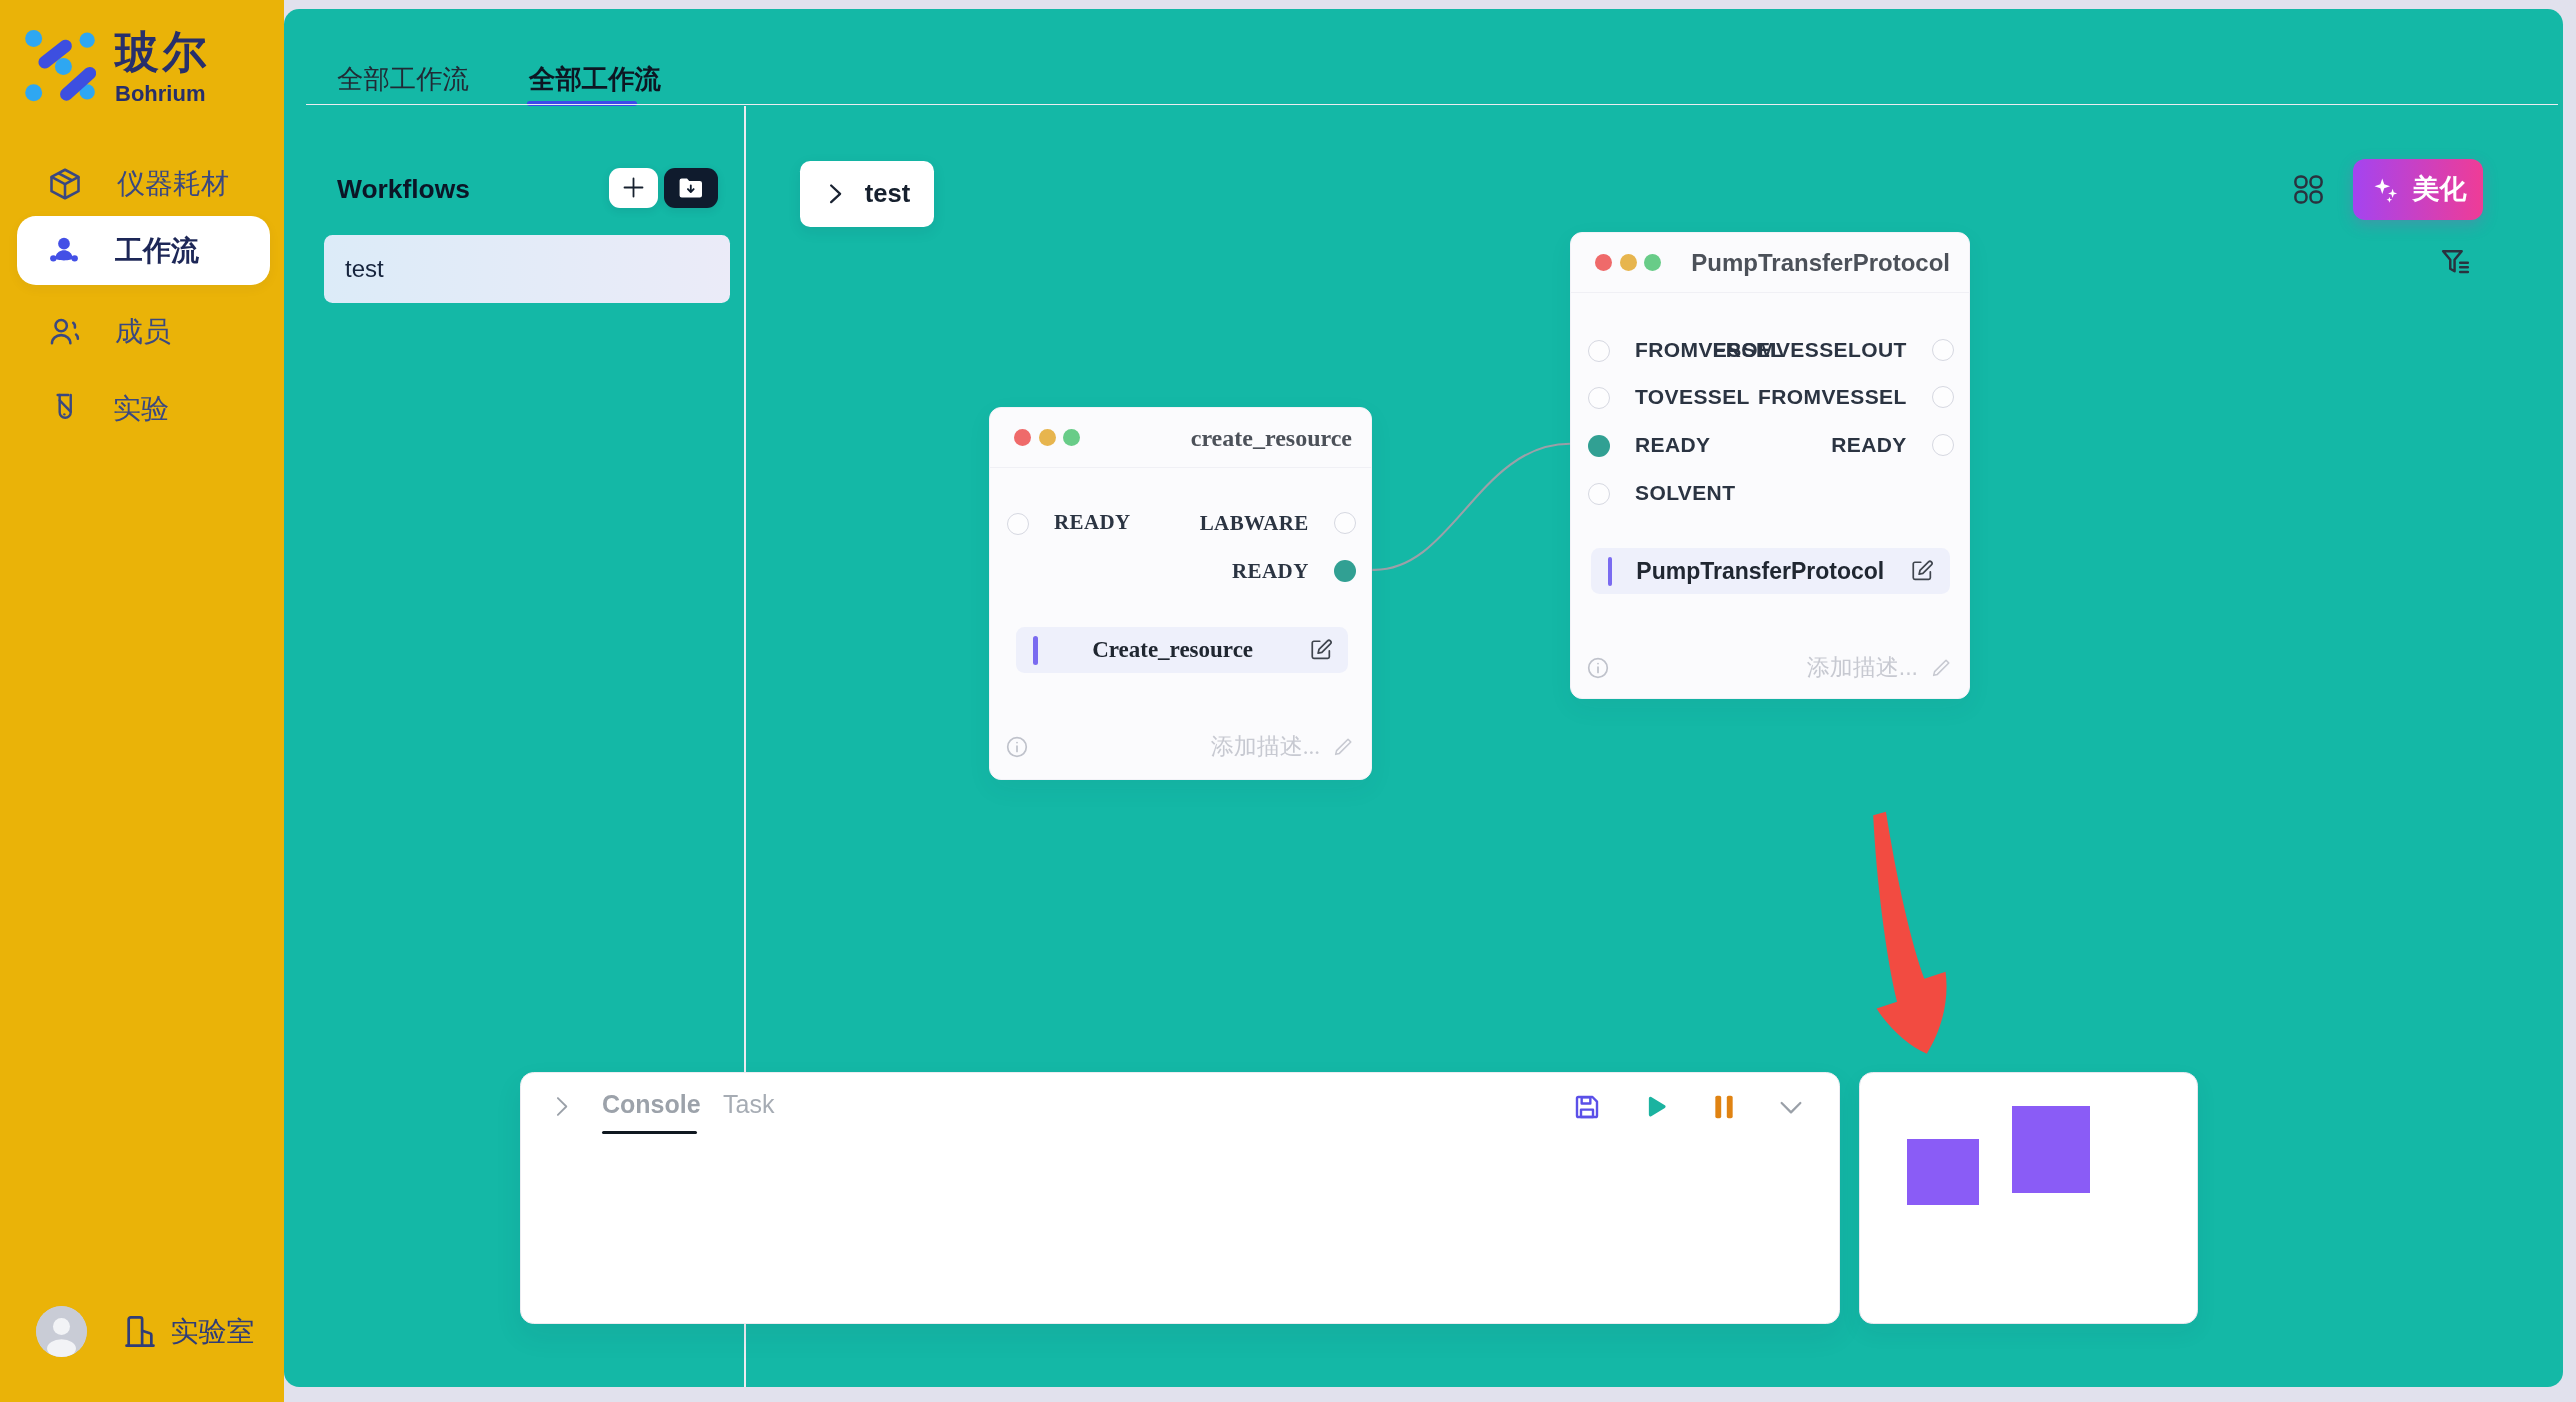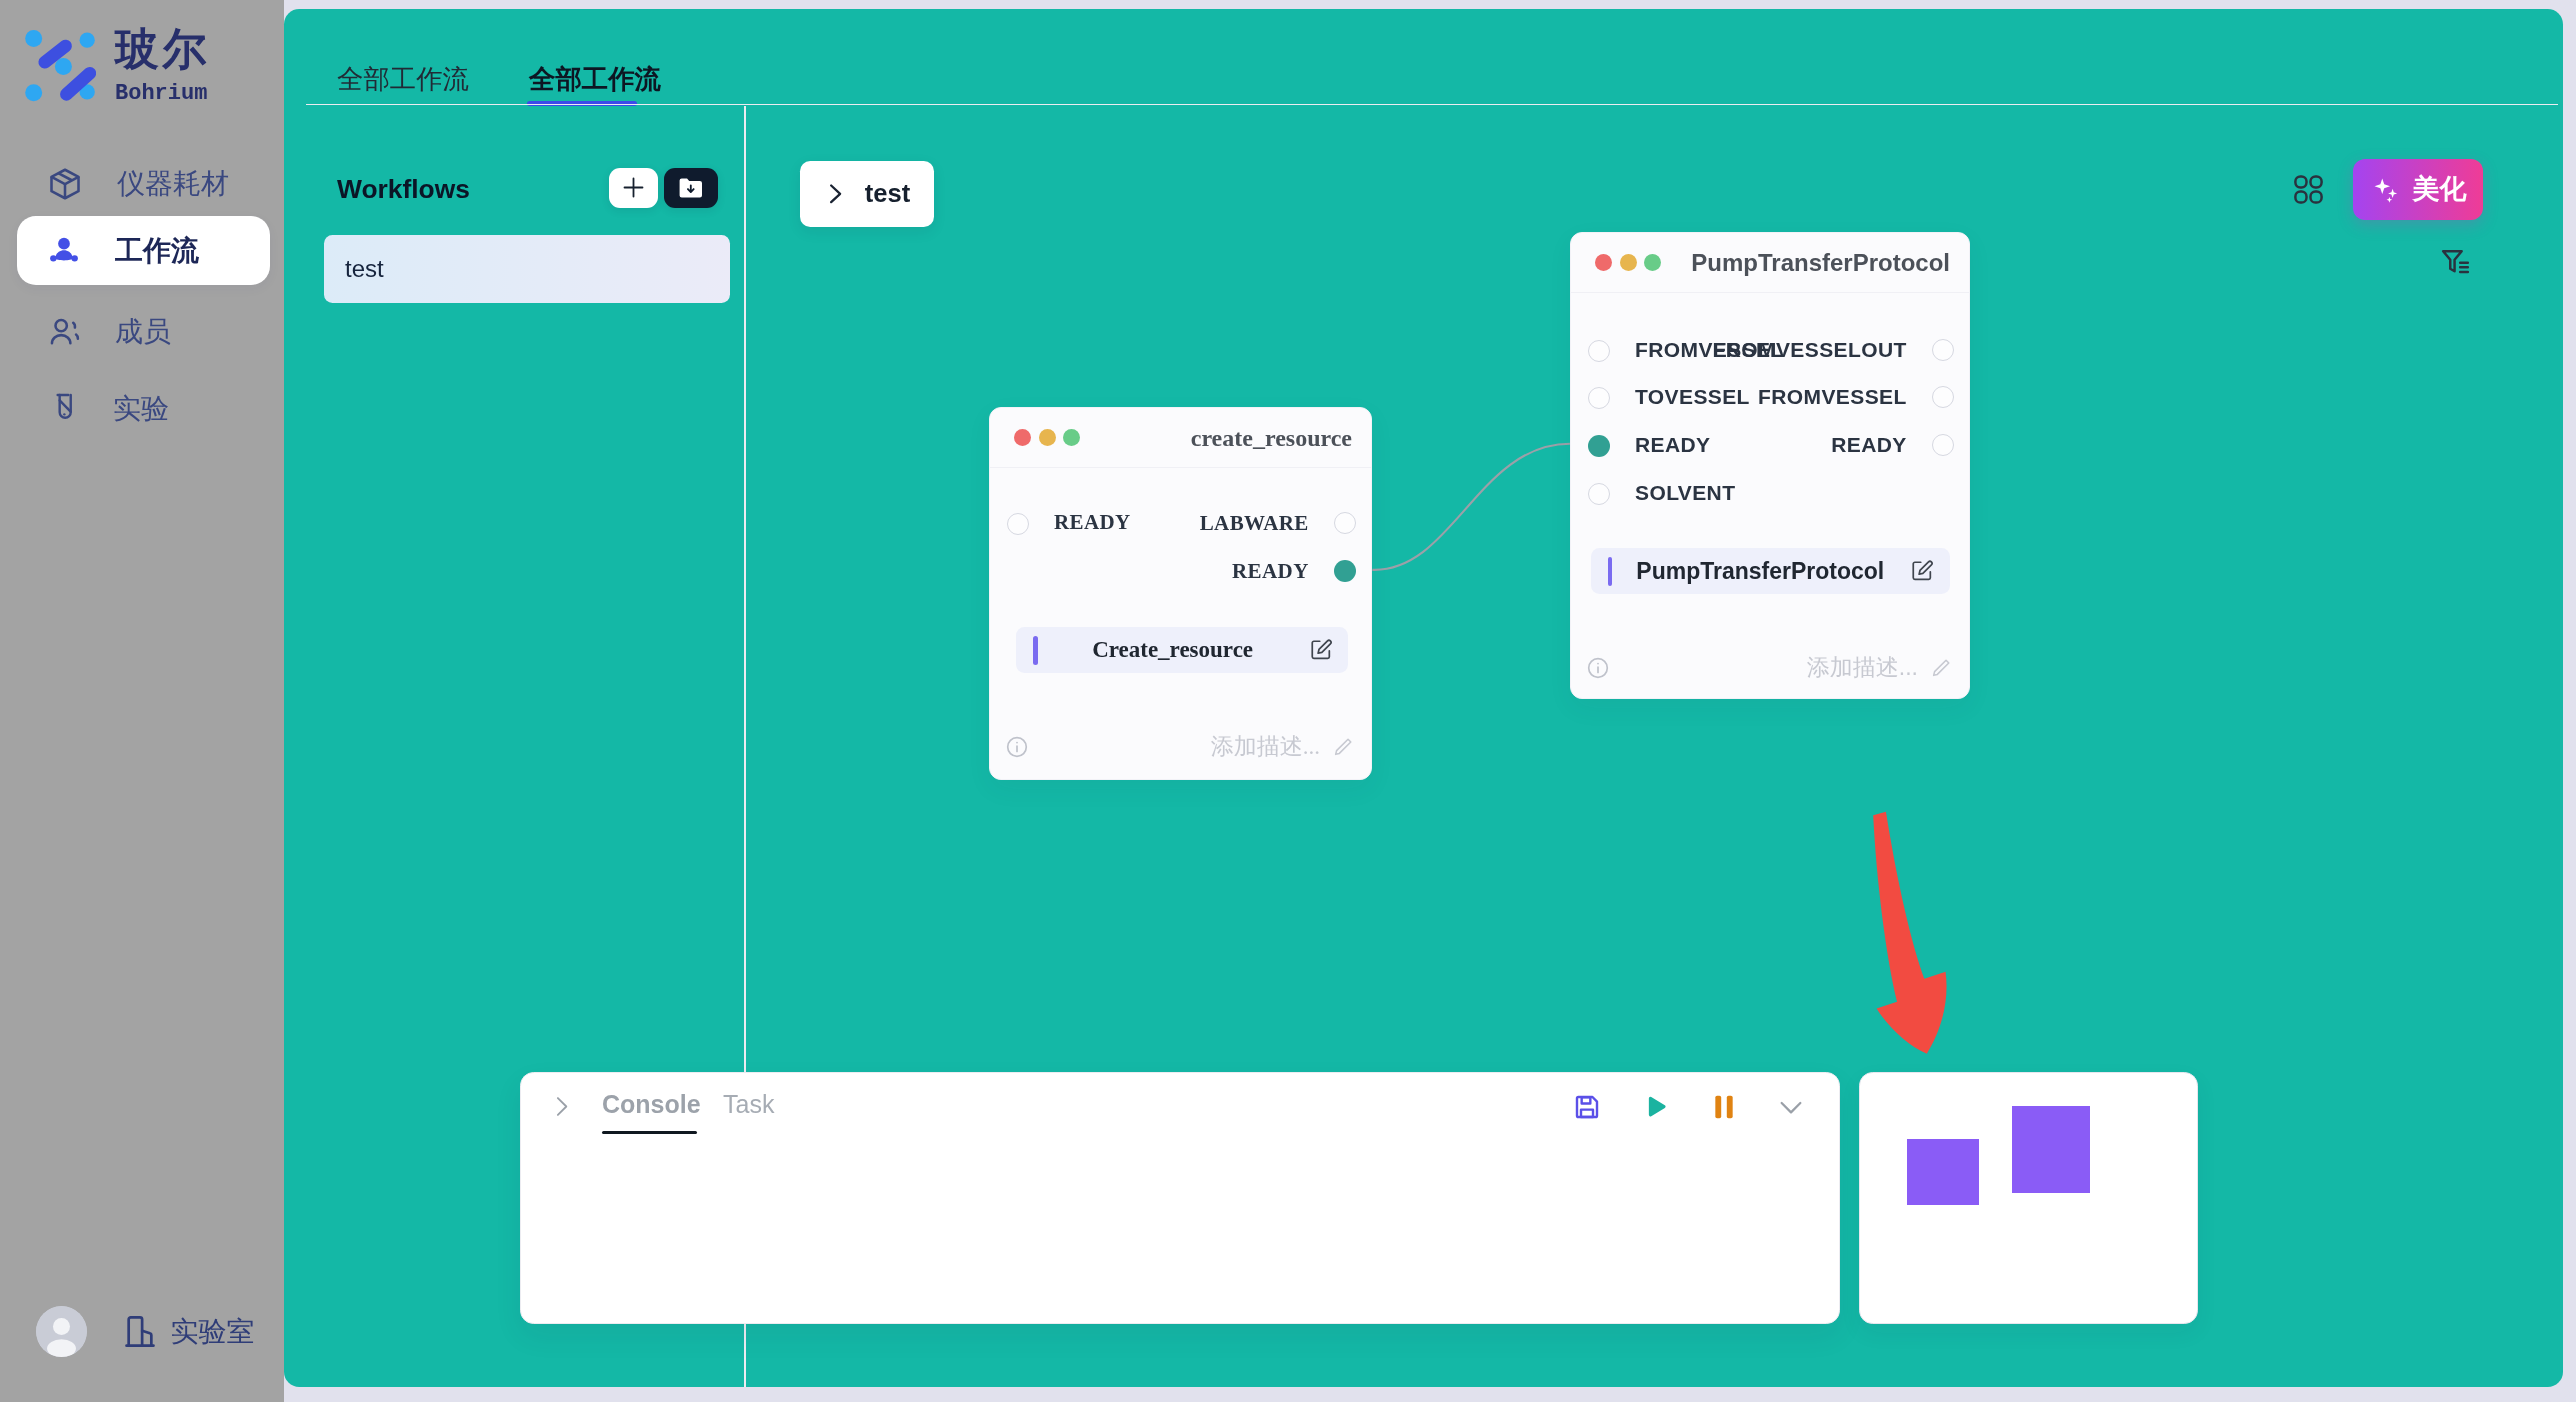--- a/index.html
+++ b/index.html
@@ -1,21 +1,21 @@
 <!DOCTYPE html>
 <html style="font-size:13.6px"><head>
 <meta charset="utf-8">
 <style>
   * { margin:0; padding:0; box-sizing:border-box; }
   html,body { width:2576px; height:1402px; overflow:hidden; }
   body { font-family:"Liberation Sans","DejaVu Sans",sans-serif; background:#E1E1ED; position:relative; }
   .abs { position:absolute; }
 
   
-  .sidebar { left:0; top:0; width:284px; height:1402px; background:#a3a3a3;font-family:Liberation Mono, monospace; }
+  .sidebar { left:0; top:0; width:284px; height:1402px; background:#eab308; }
   .logo { left:24px; top:30px; display:flex; align-items:flex-start; gap:19px; }
   .logo-text-zh { font-size:44px; font-weight:700; color:#272F6B; letter-spacing:3.4px; line-height:1.0; }
   .logo-text-en { font-size:22px; font-weight:700; color:#272F6B; margin-top:6.8px; }
   .nav-item { left:17px; width:253px; height:63px; border-radius:17px; display:flex; align-items:center; gap:34px; padding-left:30px; color:#3A4880; cursor:pointer; }
   .nav-item .nav-label { font-size:28px; font-weight:500; }
   .nav-item.active { background:#FFFFFF; height:69px; border-radius:19px; color:#1D2757; box-shadow:0 3.4px 12px rgba(40,48,110,0.05); }
   .nav-item.active .nav-label { font-weight:700; }
   .sidebar-footer { left:36px; top:1306px; display:flex; align-items:center; }
   .avatar { width:51px; height:51px; border-radius:50%; background:#C9CCD6; overflow:hidden; position:relative; }
   .lab-entry { display:flex; align-items:center; gap:13.6px; margin-left:36px; color:#2F3D78; cursor:pointer; }

